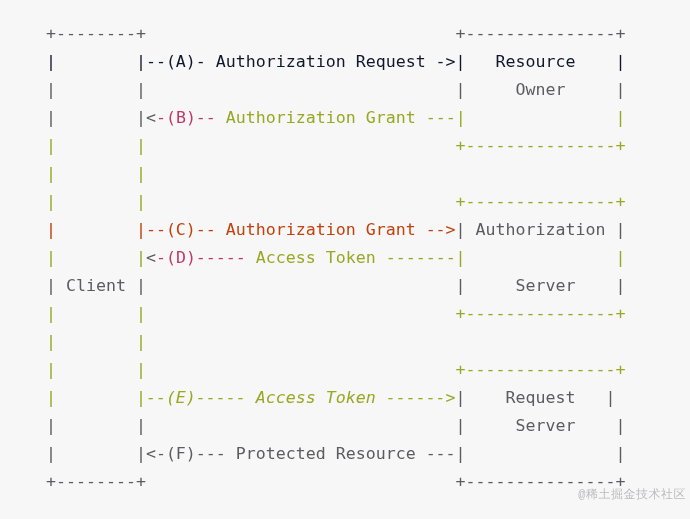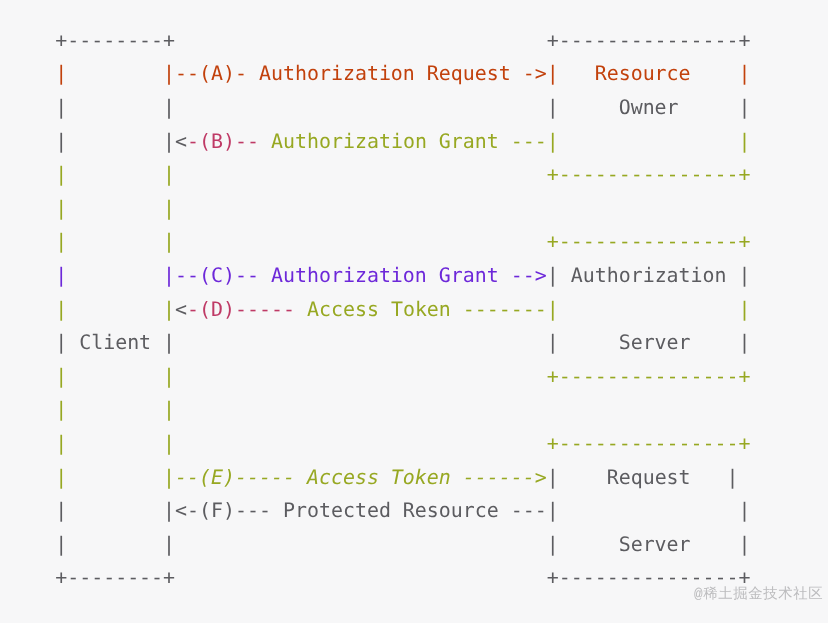--- a/index.html
+++ b/index.html
@@ -34,31 +34,31 @@
     font-size: 12px;
     color: #bcbcbe;
     letter-spacing: 0.5px;
   }
 </style>
 </head>
 <body style="background: rgb(247, 247, 248);">
 
 <div class="ascii-diagram">
     <div class="line"><span style="color: rgb(92, 92, 96);">+--------+                               +---------------+</span></div>
-    <div class="line"><span style="color: #c2410c; margin-top: 16px;">|        |--(A)- Authorization Request -&gt;|   Resource    |</span></div>
+    <div class="line"><span style="color: #0f172a; margin-top: 16px;">|        |--(A)- Authorization Request -&gt;|   Resource    |</span></div>
     <div class="line"><span style="color: rgb(92, 92, 96); margin-top: 20px;">|        |                               |     Owner     |</span></div>
     <div class="line"><span style="color: rgb(92, 92, 96);">|        |&lt;</span><span style="color: rgb(191, 58, 102);">-(B)--</span><span style="color: rgb(151, 168, 34);"> Authorization Grant ---|               |</span></div>
     <div class="line"><span style="color: rgb(151, 168, 34);">|        |                               +---------------+</span></div>
     <div class="line"><span style="color: rgb(151, 168, 34);">|        |</span></div>
     <div class="line"><span style="color: rgb(151, 168, 34);">|        |                               +---------------+</span></div>
-    <div class="line"><span style="color: #6d28d9;">|        |--(C)-- Authorization Grant --&gt;</span><span style="color: rgb(92, 92, 96);">| Authorization |</span></div>
+    <div class="line"><span style="color: #c2410c;">|        |--(C)-- Authorization Grant --&gt;</span><span style="color: rgb(92, 92, 96);">| Authorization |</span></div>
     <div class="line"><span style="color: rgb(151, 168, 34);">|        |</span><span style="color: rgb(92, 92, 96);">&lt;</span><span style="color: rgb(191, 58, 102);">-(D)-----</span><span style="color: rgb(151, 168, 34);"> Access Token -------|               |</span></div>
     <div class="line"><span style="color: rgb(92, 92, 96);">| Client |                               |     Server    |</span></div>
     <div class="line"><span style="color: rgb(151, 168, 34);">|        |                               +---------------+</span></div>
     <div class="line"><span style="color: rgb(151, 168, 34);">|        |</span></div>
     <div class="line"><span style="color: rgb(151, 168, 34);">|        |                               +---------------+</span></div>
     <div class="line"><span style="color: rgb(151, 168, 34); font-style: italic;">|        |--(E)----- Access Token ------&gt;</span><span style="color: rgb(92, 92, 96);">|    Request   |</span></div>
+    <div class="line"><span style="color: rgb(92, 92, 96);">|        |                               |     Server    |</span></div>
     <div class="line"><span style="color: rgb(92, 92, 96);">|        |&lt;-(F)--- Protected Resource ---|               |</span></div>
-    <div class="line"><span style="color: rgb(92, 92, 96);">|        |                               |     Server    |</span></div>
     <div class="line"><span style="color: rgb(92, 92, 96);">+--------+                               +---------------+</span></div>
   </div>
 
 <div class="watermark" style="color: rgb(188, 188, 190);">@稀土掘金技术社区</div>
 
 </body></html>

